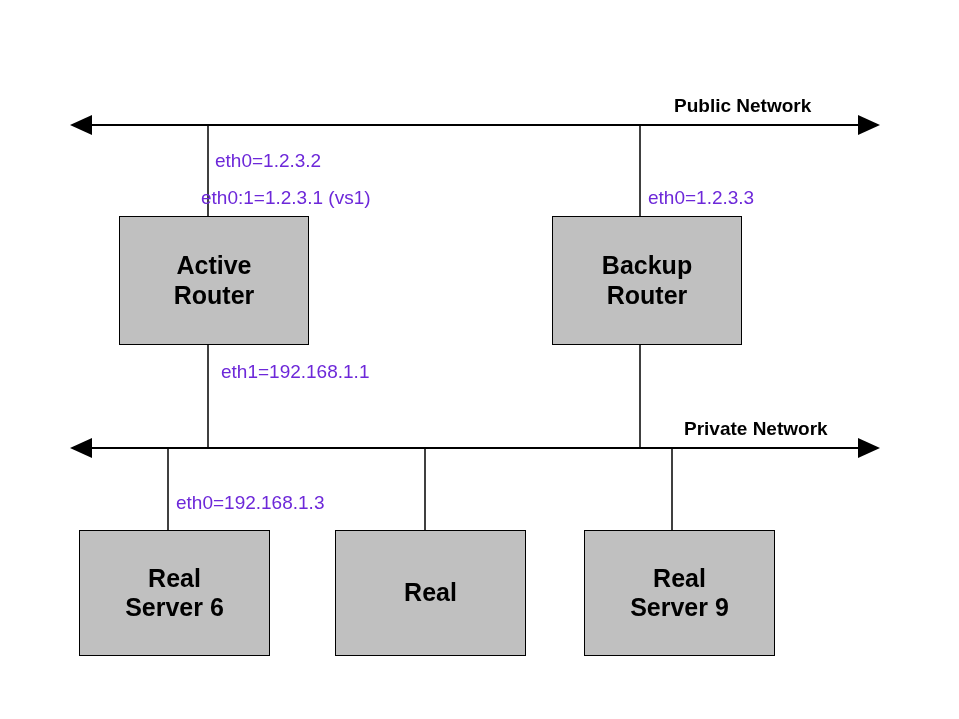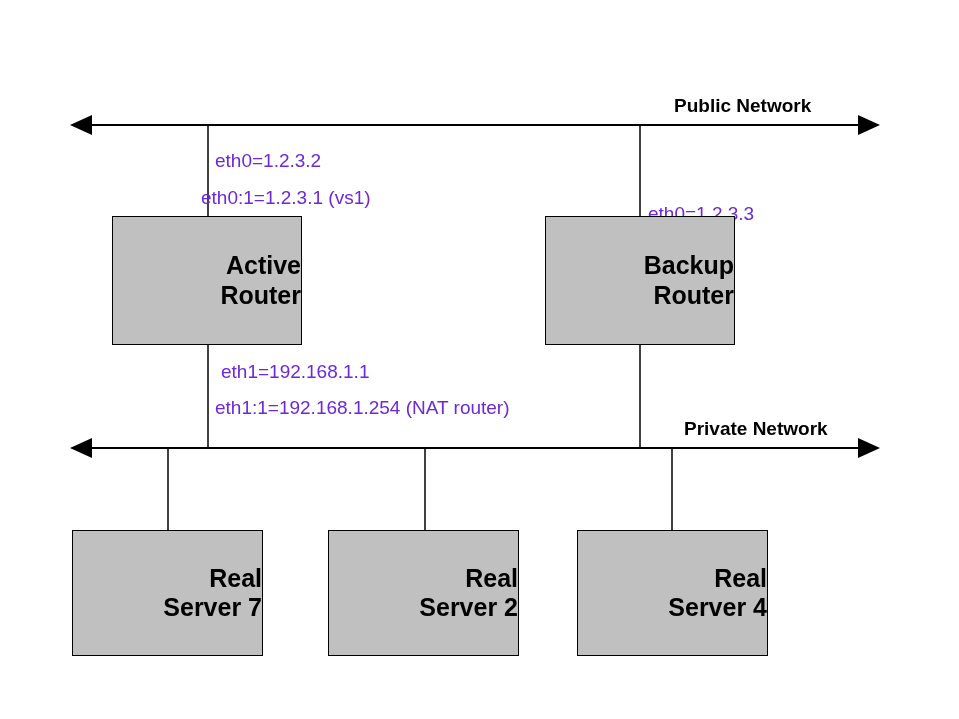--- a/index.html
+++ b/index.html
@@ -24,27 +24,28 @@
     width: 959px;
     height: 719px;
   }
   .node-box {
     position: absolute;
     background: #c0c0c0;
     border: 1px solid #000000;
     box-sizing: border-box;
     display: flex;
     flex-direction: column;
-    align-items: flex-end;
+    align-items: center;
     justify-content: center;
     font-weight: bold;
     font-size: 25px;
     line-height: 1.18;
     color: #000000;
     letter-spacing: 0px;
+    margin-left: 7px;
   }
   .node-box .line1,
   .node-box .line2 {
     display: block;
     white-space: nowrap;
   }
   .iface-label {
     position: absolute;
     font-size: 19px;
     line-height: 1.0;
@@ -91,48 +92,47 @@
   </svg>
 
   <div class="net-title" style="left:684px; top:418px;">Private Network</div>
 
   <div class="net-title" style="left:674px; top:95px;">Public Network</div>
 
   <div class="iface-label" style="left:215px; top:151px;">eth0=1.2.3.2</div>
 
   <div class="iface-label" style="left:201px; top:188px;">eth0:1=1.2.3.1 (vs1)</div>
 
-  <div class="iface-label" style="left:648px; top:204px;">eth0=1.2.3.3</div>
+  <div class="iface-label" style="left:648px; top:188px;">eth0=1.2.3.3</div>
 
   <div class="node-box" style="left:112px; top:216px; width:190px; height:129px;">
     <span class="line1">Active</span>
     <span class="line2">Router</span>
   </div>
 
   <div class="node-box" style="left:545px; top:216px; width:190px; height:129px;">
     <span class="line1">Backup</span>
     <span class="line2">Router</span>
   </div>
 
   <div class="iface-label" style="left:221px; top:362px;">eth1=192.168.1.1</div>
 
-  <div class="iface-label" style="left:215px; top:398px;">eth1:1=192.168.1.254 (NAT router)</div>
 
 
+  <div class="iface-label" style="left:176px; top:493px;">eth0=192.168.1.3</div>
 
 
 
   <div class="node-box" style="left:72px; top:530px; width:191px; height:126px;">
     <span class="line1">Real</span>
-    <span class="line2">Server 7</span>
+    <span class="line2">Server 6</span>
   </div>
 
   <div class="node-box" style="left:328px; top:530px; width:191px; height:126px;">
     <span class="line1">Real</span>
-    <span class="line2">Server 2</span>
   </div>
 
   <div class="node-box" style="left:577px; top:530px; width:191px; height:126px;">
     <span class="line1">Real</span>
-    <span class="line2">Server 4</span>
+    <span class="line2">Server 9</span>
   </div>
 
 </div>
 
 </body></html>

